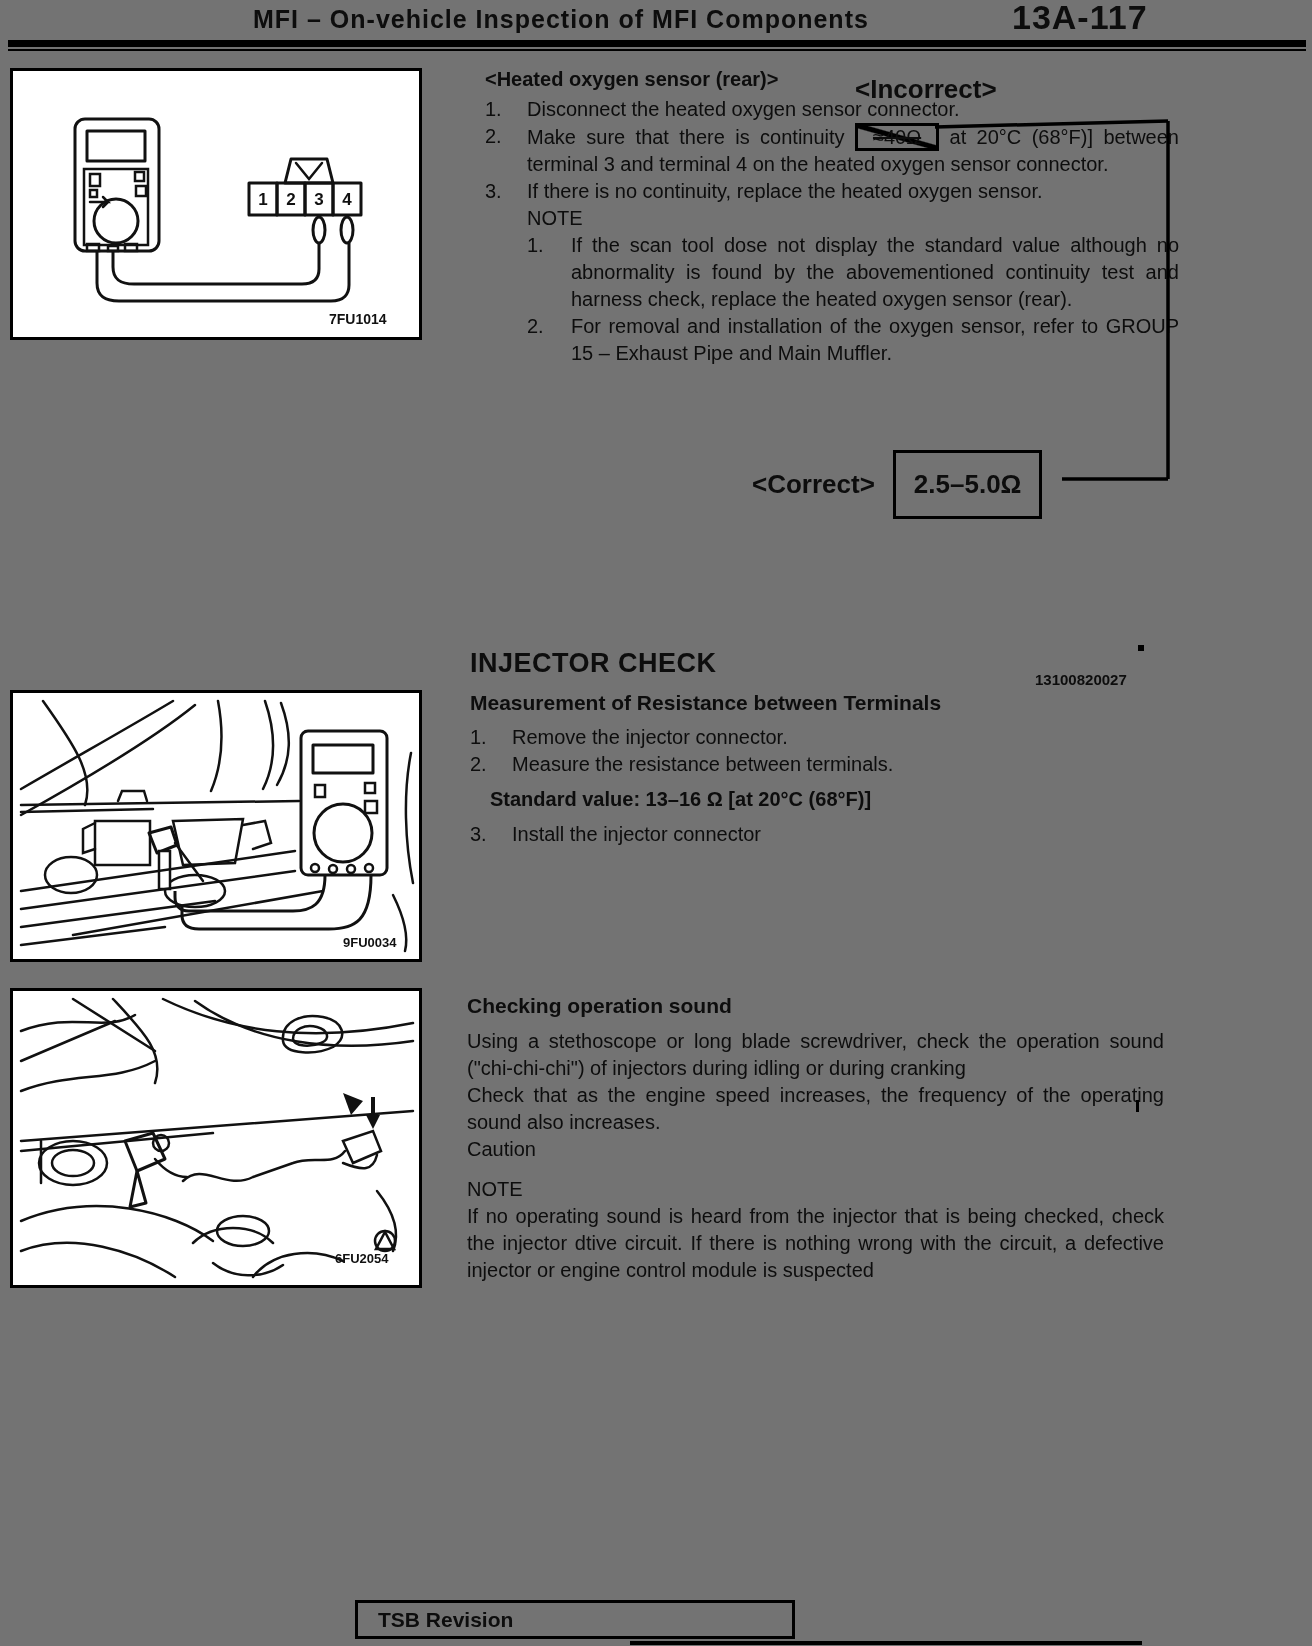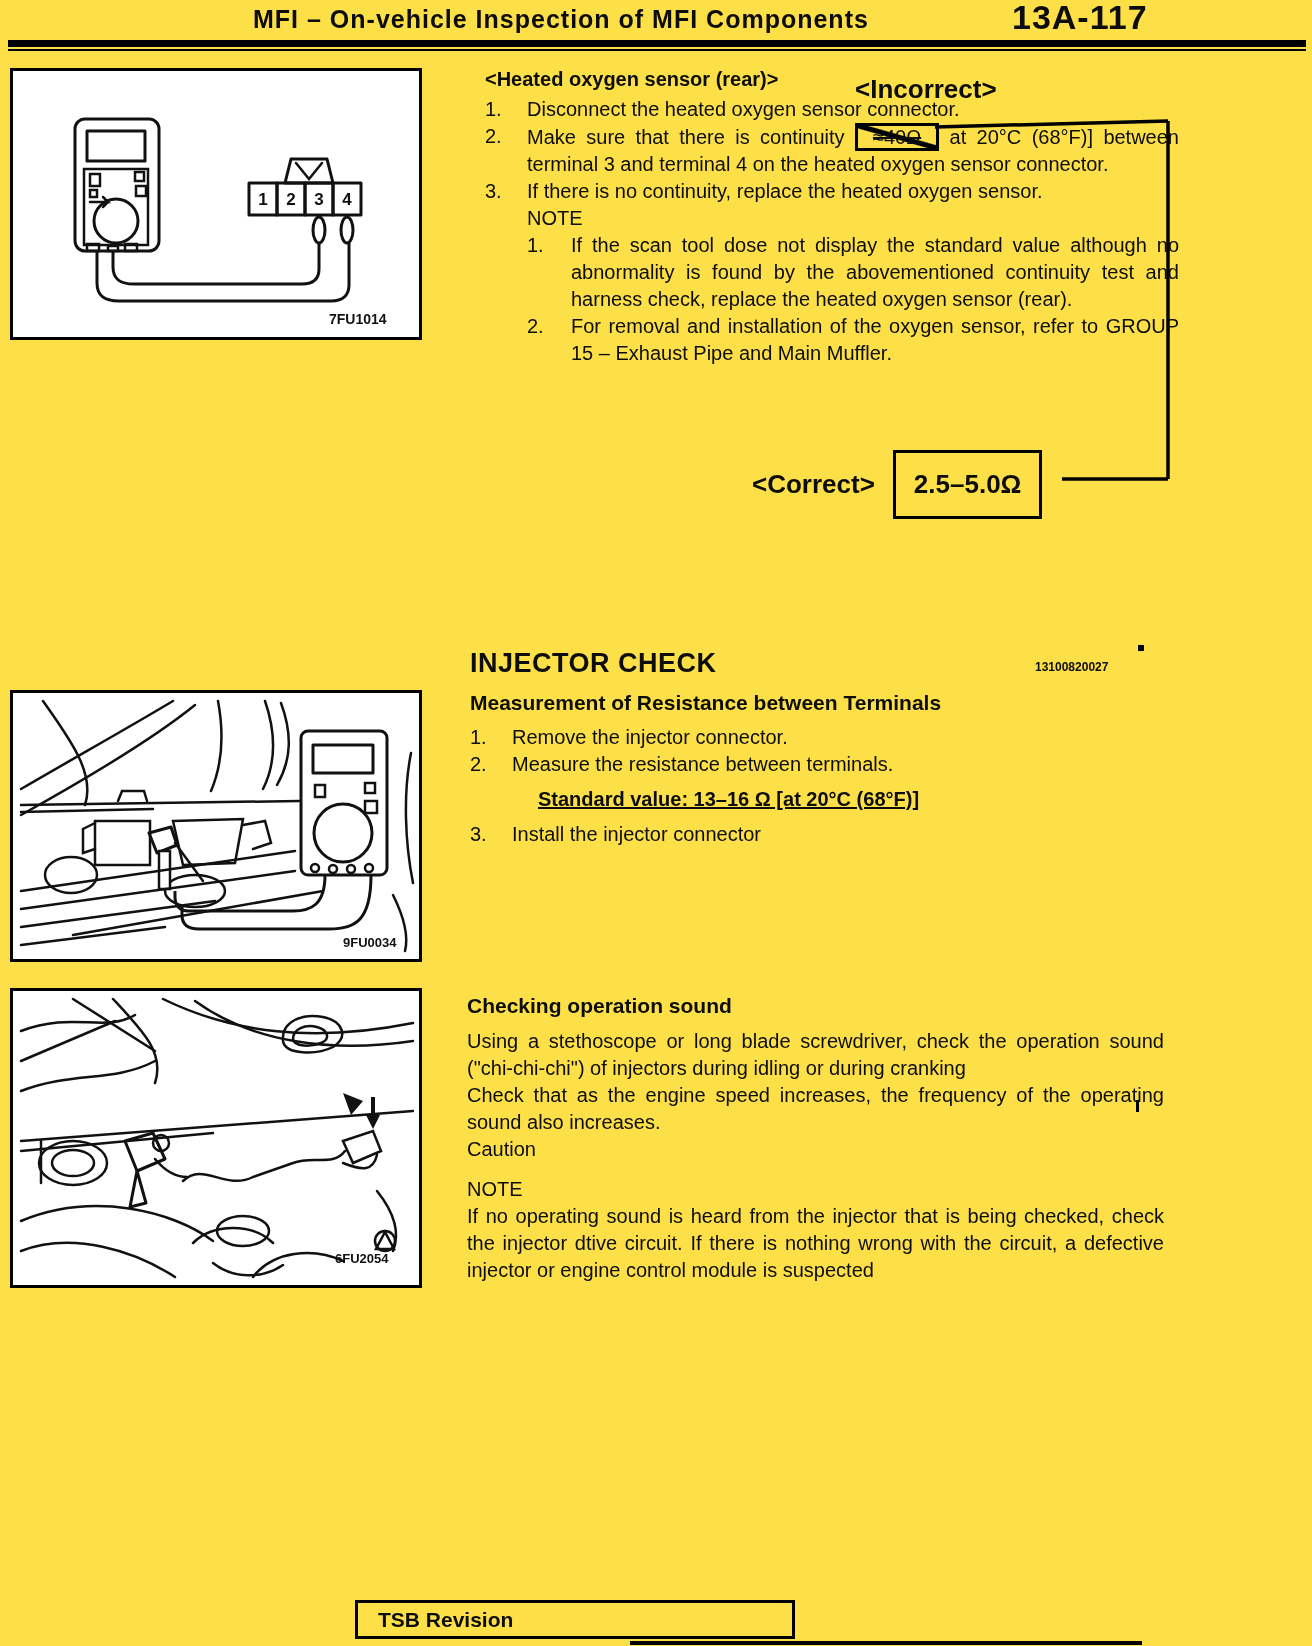--- a/index.html
+++ b/index.html
@@ -1,17 +1,17 @@
 <!DOCTYPE html>
 <html><head>
 <meta charset="utf-8">
 <style>
   html,body{margin:0;padding:0;background:#e8e8e8;}
   .page{
-    position:relative;width:1312px;height:1646px;background:#fde047;
+    position:relative;width:1312px;height:1646px;background:#737373;
     font-family:"Liberation Sans",sans-serif;color:#0d0d0d;overflow:hidden;
     margin:0 auto;
   }
   .abs{position:absolute;}
   
   .hdr-title{left:253px;top:5px;font-size:25px;font-weight:700;letter-spacing:1px;}
   .hdr-page{left:1012px;top:-2px;font-size:34px;font-weight:700;letter-spacing:1px;}
   .rule1{left:8px;top:40px;width:1298px;height:7px;background:#000;}
   .rule2{left:8px;top:49px;width:1298px;height:2px;background:#000;}
   
@@ -38,23 +38,23 @@
     text-decoration:line-through;
     background:linear-gradient(to top right,transparent 43%,#000 46%,#000 55%,transparent 58%);
   }
   .incorrect-label{left:855px;top:74px;font-size:26px;font-weight:700;}
   .correct-row{left:752px;top:450px;display:flex;align-items:center;gap:18px;}
   .correct-label{font-size:26px;font-weight:700;}
   .correct-valuebox{border:3px solid #000;font-size:26px;font-weight:700;padding:16px 18px;}
   
   .inj{left:470px;top:650px;}
   .inj-title{font-size:27px;font-weight:700;letter-spacing:0.5px;}
-  .inj-code{position:absolute;left:565px;top:4px;font-size:12px;font-weight:700;}
+  .inj-code{position:absolute;left:565px;top:16px;font-size:15px;font-weight:700;}
   .inj-sub{font-size:21px;font-weight:700;margin:12px 0 8px 0;}
-  .std-value{font-weight:700;margin:8px 0 8px 68px;text-decoration:underline;}
+  .std-value{font-weight:700;margin:8px 0 8px 20px;}
   
   .snd{left:467px;top:992px;width:697px;}
   .snd-h{font-size:21px;font-weight:700;margin-bottom:9px;}
   .para{text-align:justify;}
   .caution-label{font-weight:400;}
   .caution-text{font-weight:700;text-align:justify;}
   .note2-label{margin-top:13px;}
   
   .tsb{left:355px;top:1600px;width:414px;height:33px;border:3px solid #000;
        display:flex;align-items:center;padding-left:20px;font-size:21px;font-weight:700;}

